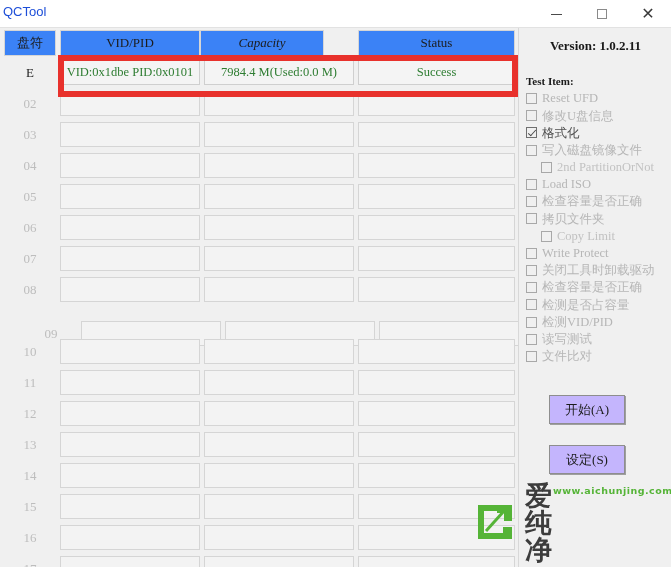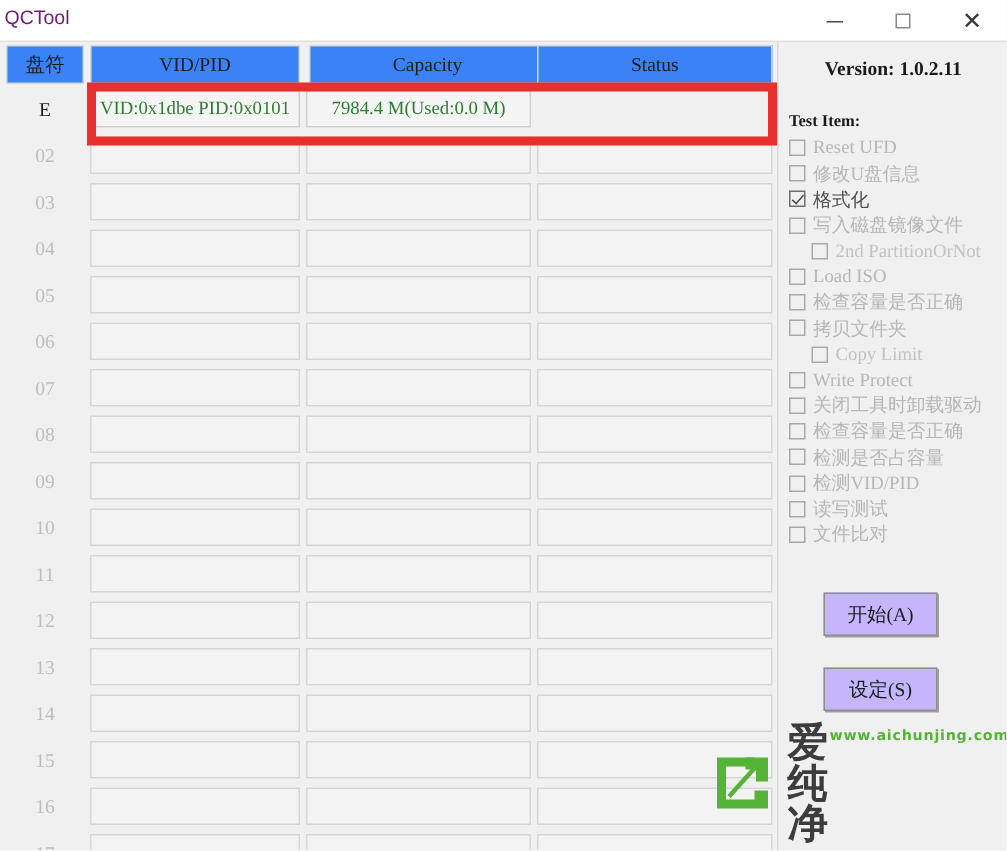--- a/index.html
+++ b/index.html
@@ -20,21 +20,21 @@
   
   .titlebar {
     position: absolute; left: 0; top: 0;
     width: 671px; height: 28px;
     background: #ffffff;
     border-bottom: 1px solid #e2e2e2;
   }
   .title-text {
     position: absolute; left: 3px; top: 4px;
     font-family: "Liberation Sans", sans-serif;
-    font-size: 13px; color: #701a75;
+    font-size: 13px; color: #1d4ed8;
     letter-spacing: 0px;
   }
   .winbtn {
     position: absolute; top: 0; height: 28px; width: 46px;
     display: flex; align-items: center; justify-content: center;
     cursor: default;
   }
   .winbtn.min { right: 92px; }
   .winbtn.max { right: 46px; }
   .winbtn.close { right: 0px; }
@@ -70,21 +70,21 @@
   }
   .hcell {
     position: absolute; top: 2px; height: 26px;
     background: #3b82f6;
     border: 1px solid #d6d6d6;
     display: flex; align-items: center; justify-content: center;
     font-size: 13px; color: #1c1c1c;
   }
   .hcell.drive { left: 4px;  width: 52px; }
   .hcell.vid   { left: 60px; width: 140px; }
-  .hcell.cap   { left: 206px;width: 158px; }
+  .hcell.cap   { left: 200px;width: 124px; font-style: italic; }
   .hcell.sta   { left: 358px;width: 157px; }
 
   .grid-body {
     position: absolute; left: 0; top: 29px;
     width: 519px; height: 510px;
   }
   .row {
     position: absolute; left: 0;
     width: 519px; height: 31px;
   }
@@ -246,20 +246,21 @@
         <div class="hcell vid">VID/PID</div>
         <div class="hcell cap">Capacity</div>
         <div class="hcell sta">Status</div>
       </div>
 
       <div class="grid-body" id="grid-body">
           <div class="row active" style="top: 0px;">
             <div class="rownum">E</div>
             <div class="cell c1">VID:0x1dbe PID:0x0101</div>
             <div class="cell c2">7984.4 M(Used:0.0 M)</div>
+            <div class="cell c3">Success</div>
           </div>
           <div class="row" style="top: 31px;">
             <div class="rownum">02</div>
             <div class="cell c1"></div>
             <div class="cell c2"></div>
             <div class="cell c3"></div>
           </div>
           <div class="row" style="top: 62px;">
             <div class="rownum">03</div>
             <div class="cell c1"></div>
@@ -289,21 +290,21 @@
             <div class="cell c1"></div>
             <div class="cell c2"></div>
             <div class="cell c3"></div>
           </div>
           <div class="row" style="top: 217px;">
             <div class="rownum">08</div>
             <div class="cell c1"></div>
             <div class="cell c2"></div>
             <div class="cell c3"></div>
           </div>
-          <div class="row" style="top: 248px;">
+          <div class="row" style="top: 261px; margin-left: 21px;">
             <div class="rownum">09</div>
             <div class="cell c1"></div>
             <div class="cell c2"></div>
             <div class="cell c3"></div>
           </div>
           <div class="row" style="top: 279px;">
             <div class="rownum">10</div>
             <div class="cell c1"></div>
             <div class="cell c2"></div>
             <div class="cell c3"></div>

